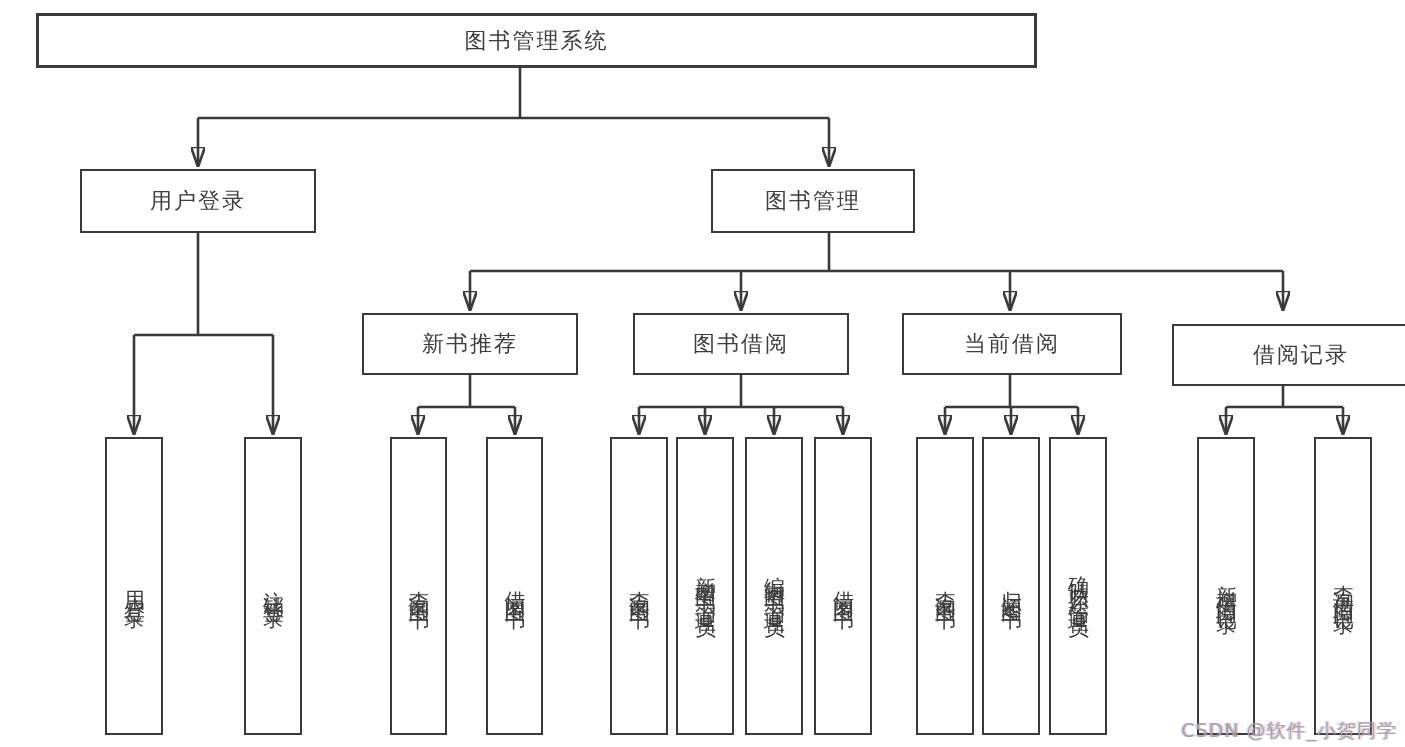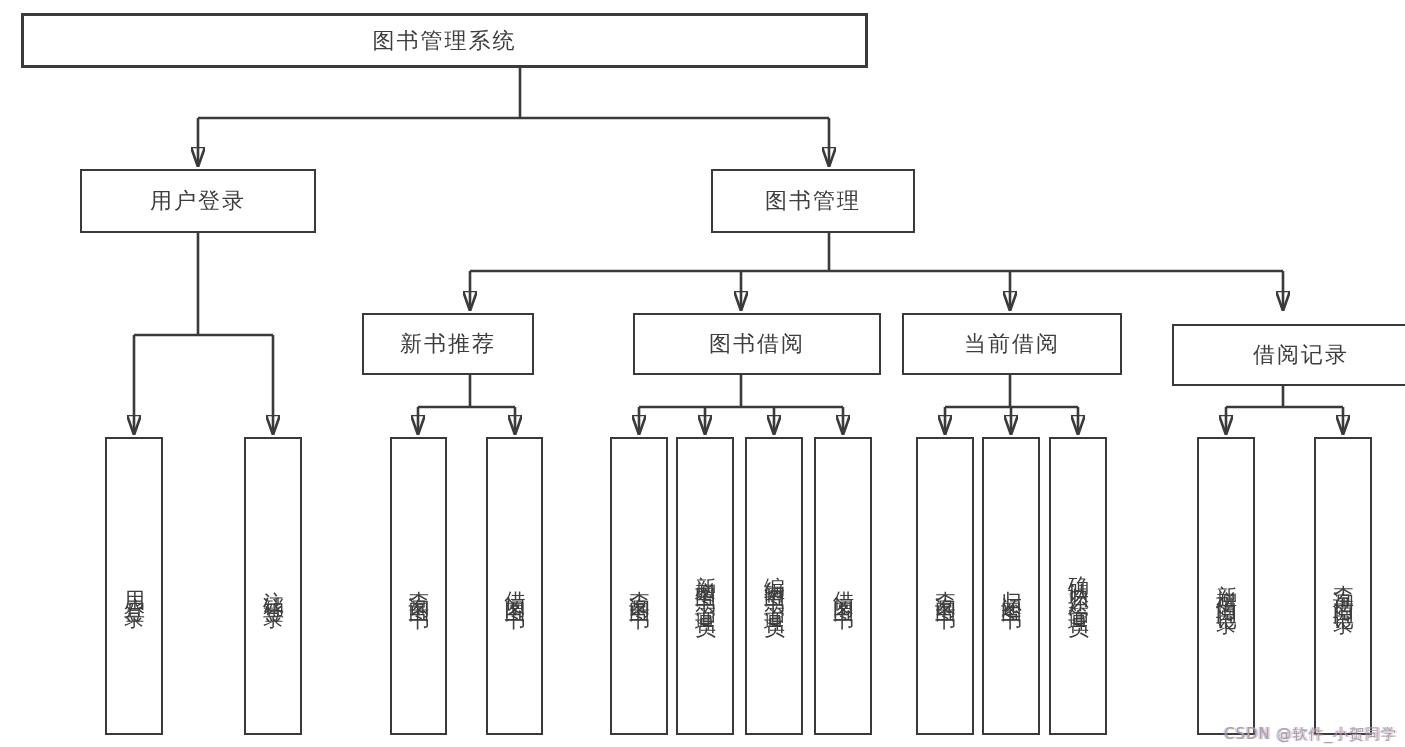--- a/index.html
+++ b/index.html
@@ -15,21 +15,21 @@
     display:flex; align-items:center; justify-content:center;
   }
   .node.root { border-width:3px; }
   .h-label { font-size:22px; letter-spacing:2px; white-space:nowrap; }
   .leaf .v-label {
     writing-mode:vertical-rl; text-orientation:mixed;
     font-size:21px; letter-spacing:6px; line-height:1;
   }
   #watermark {
     position:absolute; right:8px; bottom:3px;
-    font-size:15px; color:#a3a3a3; letter-spacing:1px; white-space:nowrap;
+    font-size:19px; color:#a3a3a3; letter-spacing:1px; white-space:nowrap;
     text-shadow:1.5px 0 0 rgba(225,100,100,0.35), -1.5px 0 0 rgba(120,140,255,0.35);
   }
 </style>
 </head>
 <body>
 
 <svg id="connectors" viewBox="0 0 1405 747" xmlns="http://www.w3.org/2000/svg">
   <defs>
     <marker id="arrow" viewBox="0 0 20 14" markerWidth="20" markerHeight="14" refX="18" refY="7" orient="auto" markerUnits="userSpaceOnUse">
       <path d="M0,0 L20,7 L0,14 Z" fill="#3a3a3a" stroke="none"></path>
@@ -70,35 +70,35 @@
   <path d="M945,407 V433" marker-end="url(#arrow)"></path>
   <path d="M1011,407 V433" marker-end="url(#arrow)"></path>
   <path d="M1078,407 V433" marker-end="url(#arrow)"></path>
 
   <path d="M1283,375 V407"></path>
   <path d="M1226,407 H1343"></path>
   <path d="M1226,407 V433" marker-end="url(#arrow)"></path>
   <path d="M1343,407 V433" marker-end="url(#arrow)"></path>
 </svg>
 
-<div class="node root" style="left:21px; top:13px; width:847px; height:55px">
+<div class="node root" style="left:36px; top:13px; width:1001px; height:55px">
   <span class="h-label">图书管理系统</span>
 </div>
 
 <div class="node" style="left:80px; top:169px; width:236px; height:64px">
   <span class="h-label">用户登录</span>
 </div>
 <div class="node" style="left:711px; top:169px; width:204px; height:64px">
   <span class="h-label">图书管理</span>
 </div>
 
-<div class="node" style="left:362px; top:313px; width:172px; height:62px">
+<div class="node" style="left:362px; top:313px; width:216px; height:62px">
   <span class="h-label">新书推荐</span>
 </div>
-<div class="node" style="left:633px; top:313px; width:248px; height:62px">
+<div class="node" style="left:633px; top:313px; width:216px; height:62px">
   <span class="h-label">图书借阅</span>
 </div>
 <div class="node" style="left:902px; top:313px; width:220px; height:62px">
   <span class="h-label">当前借阅</span>
 </div>
 <div class="node" style="left:1172px; top:324px; width:258px; height:62px">
   <span class="h-label">借阅记录</span>
 </div>
 
 <div class="node leaf" style="left:105px; top:437px; width:58px; height:298px">

